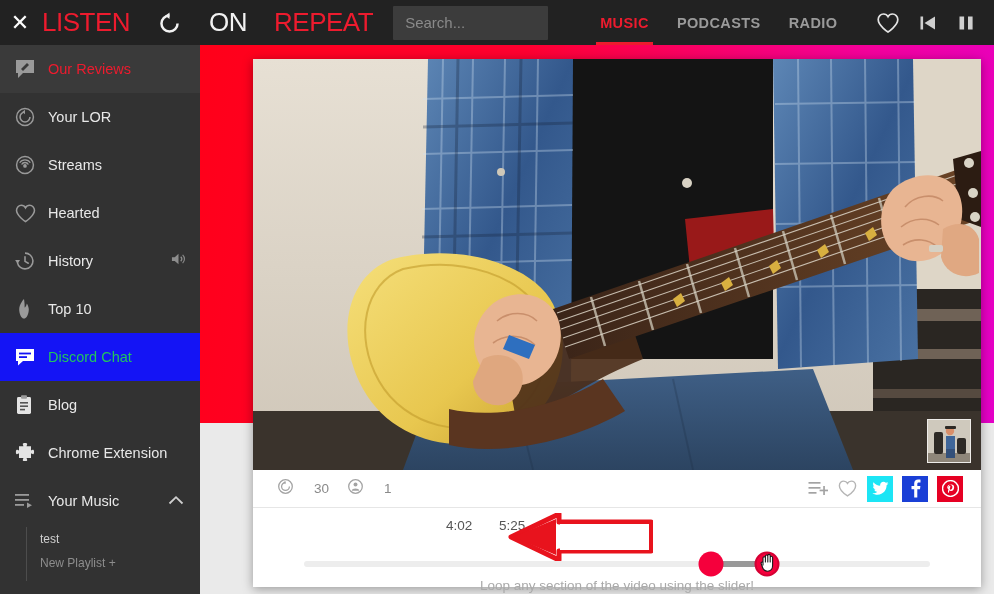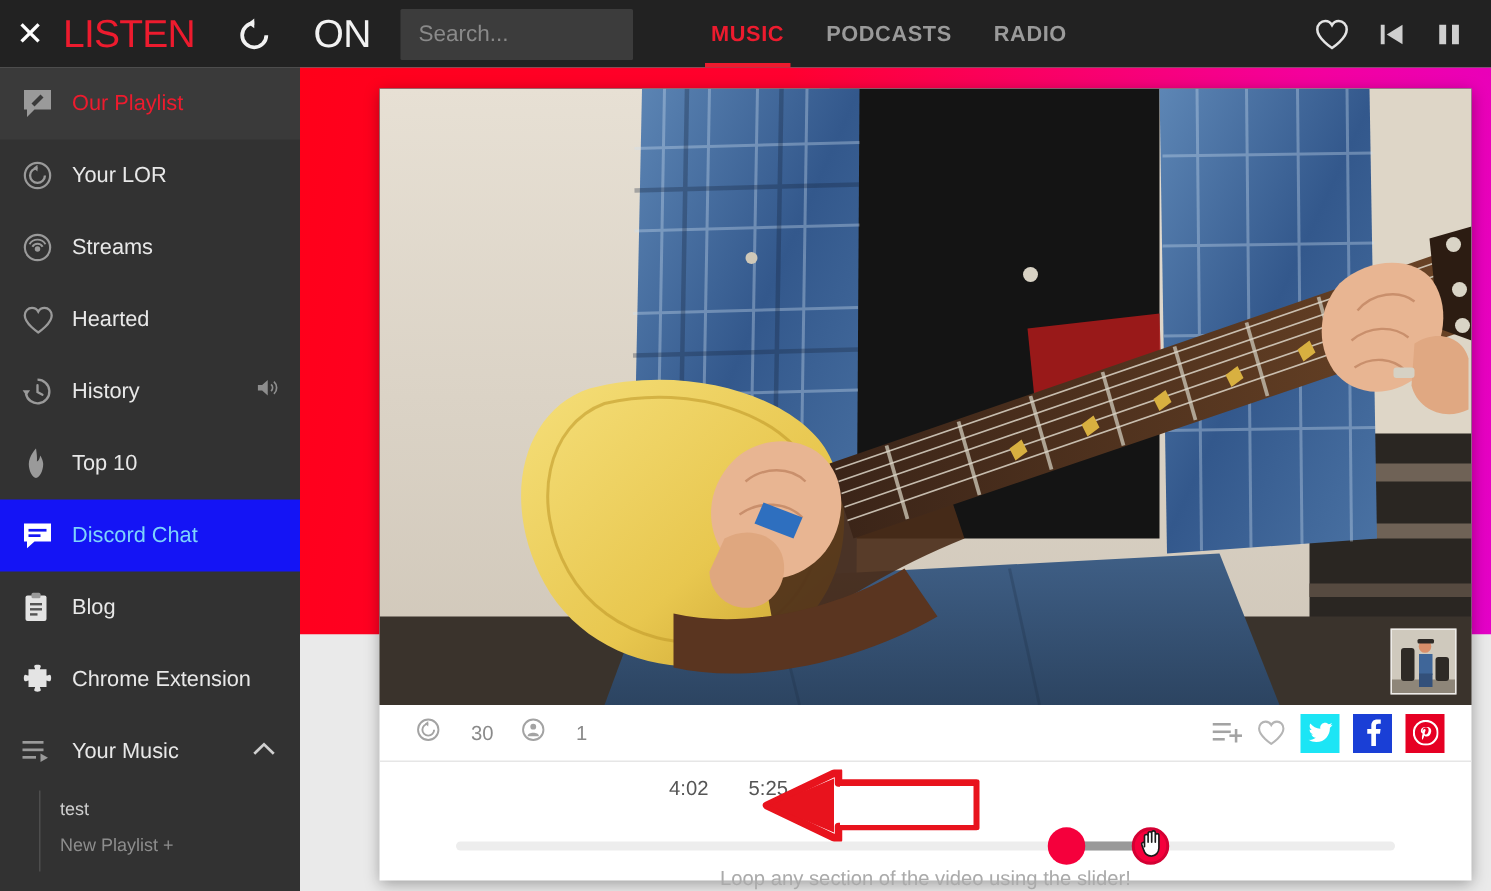--- a/index.html
+++ b/index.html
@@ -77,21 +77,21 @@
     padding-left: 14px; cursor: pointer; position: relative;
   }
   .side-item .ic {
     width: 34px; display: flex; align-items: center;
     justify-content: flex-start; flex: 0 0 34px;
   }
   .side-label { font-size: 14.5px; color: #e8e8e8; }
   .side-item.reviews { background: #3a3a3a; }
   .side-item.reviews .side-label { color: #ed1b2e; }
   .side-item.discord { background: #1414f5; }
-  .side-item.discord .side-label { color: #7dd3fc; }
+  .side-item.discord .side-label { color: #22c55e; }
   .side-vol { position: absolute; right: 13px; top: 50%; transform: translateY(-50%); }
   .side-caret { position: absolute; right: 16px; top: 50%; transform: translateY(-50%); }
   .playlist-wrap { position: relative; padding-left: 26px; margin-top: 2px; }
   .playlist-wrap::before {
     content: ""; position: absolute; left: 26px; top: 0; bottom: -6px;
     width: 1px; background: #4d4d4d;
   }
   .playlist-item {
     font-size: 12px; color: #cfcfcf; padding: 5px 0 5px 14px; cursor: pointer;
   }
@@ -168,20 +168,21 @@
 
     <div class="brand">
       <span class="brand-red">LISTEN</span>
       <span class="brand-loop">
         <svg width="23" height="23" viewBox="0 0 24 24">
           <path d="M12 3.6 A8.4 8.4 0 1 0 20.4 12" fill="none" stroke="#f2f2f2" stroke-width="2.6"></path>
           <polygon points="12,0.4 12,7.2 7.6,3.8" fill="#f2f2f2"></polygon>
         </svg>
       </span>
       <span class="brand-white">ON</span>
+      <span class="brand-red">REPEAT</span>
     </div>
 
     <input class="search-box" type="text" placeholder="Search..." style="">
 
     <div class="navtabs">
       <div class="navtab active">MUSIC</div>
       <div class="navtab">PODCASTS</div>
       <div class="navtab">RADIO</div>
     </div>
 
@@ -208,21 +209,21 @@
 
   <div class="sidebar">
 
     <div class="side-item reviews">
       <span class="ic">
         <svg width="22" height="22" viewBox="0 0 22 22">
           <path d="M2 2 H20 V15 H9 L4 20 V15 H2 Z" fill="#9a9a9a"></path>
           <path d="M7 11 L13 5 L15 7 L9 13 Z" fill="#3a3a3a"></path>
         </svg>
       </span>
-      <span class="side-label">Our Playlist</span>
+      <span class="side-label">Our Reviews</span>
     </div>
 
     <div class="side-item">
       <span class="ic">
         <svg width="22" height="22" viewBox="0 0 24 24">
           <circle cx="12" cy="12" r="9.2" fill="none" stroke="#9a9a9a" stroke-width="1.6"></circle>
           <path d="M12 6.6 A5.4 5.4 0 1 0 17.4 12" fill="none" stroke="#9a9a9a" stroke-width="1.7"></path>
           <polygon points="12,4.2 12,9 9,6.6" fill="#9a9a9a"></polygon>
         </svg>
       </span>

